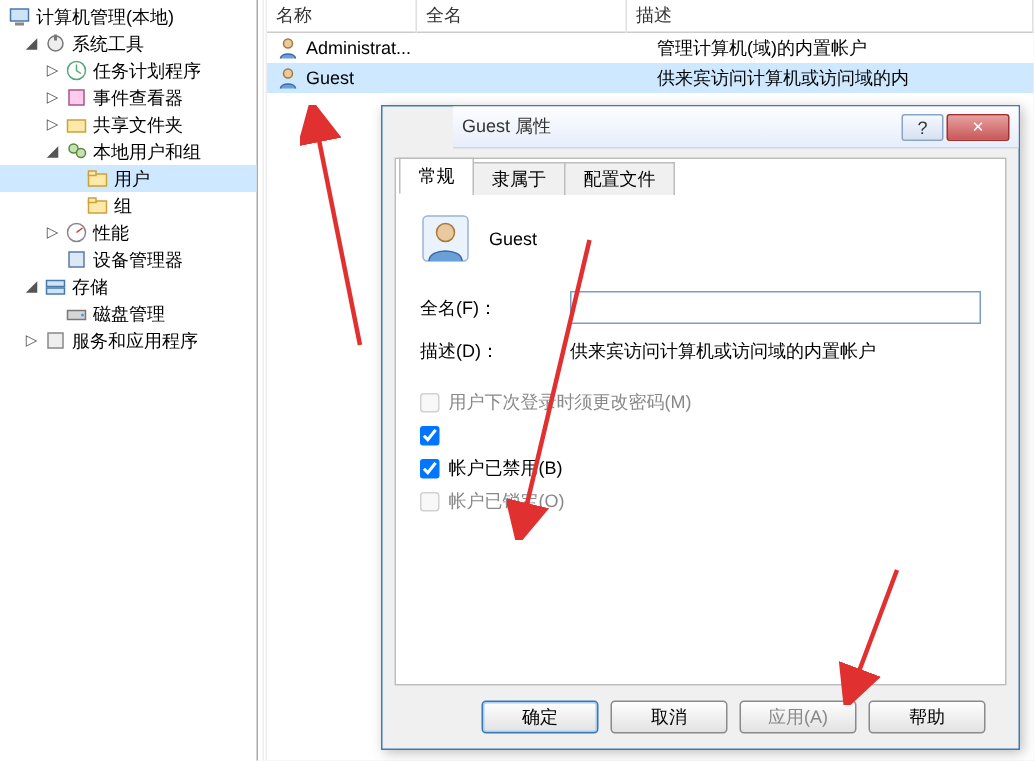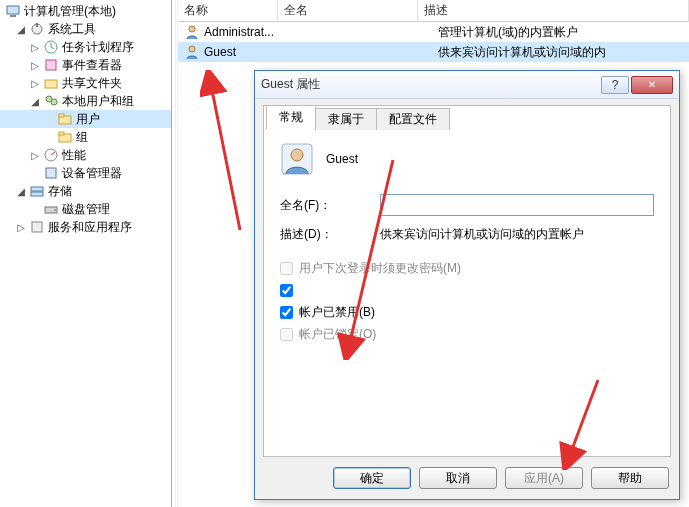--- a/index.html
+++ b/index.html
@@ -29,21 +29,21 @@
 .col-desc { flex: 1; }
 .list-row { display: flex; height: 20px; align-items: center; padding-left: 6px; }
 .list-row.selected { background: #cde8ff; }
 .row-icon { width: 16px; height: 16px; display: inline-flex; align-items: center; justify-content: center; margin-right: 4px; }
 .row-name { width: 94px; overflow: hidden; text-overflow: ellipsis; white-space: nowrap; }
 .row-fullname { width: 140px; }
 .row-desc { flex: 1; overflow: hidden; white-space: nowrap; }
 
 
 .dialog { position: absolute; left: 254px; top: 70px; width: 426px; height: 430px; background: #f0f0f0; border: 1px solid #3a7abd; box-shadow: 2px 2px 8px rgba(0,0,0,0.25); }
-.dialog-title { height: 28px; background: linear-gradient(#fdfdfe, #e6eefb); display: flex; align-items: center; padding: 0 6px; border-bottom: 1px solid #cfd7e6; }
+.dialog-title { height: 28px; background: linear-gradient(#fdfdfe, #e6eefb); display: flex; align-items: center; padding: 0 6px; border-bottom: 1px solid #cfd7e6; margin-left: 47px; }
 .dialog-title-text { flex: 1; color: #333; font-size: 12px; }
 .winbtn { width: 28px; height: 18px; border: 1px solid #8aa4c9; background: linear-gradient(#f5f9ff,#d6e1f1); margin-left: 2px; display: inline-flex; align-items: center; justify-content: center; font-size: 10px; color: #333; border-radius: 2px; }
 .winbtn.close { background: linear-gradient(#e7a0a0,#c95858); border-color: #a03030; color: #fff; width: 42px; }
 .winbtn.help { font-size: 12px; }
 
 .dialog-body { position: absolute; left: 8px; top: 34px; right: 8px; bottom: 42px; background: #fff; border: 1px solid #bcbcbc; }
 .tabs { display: flex; align-items: flex-end; height: 24px; position: relative; top: -1px; margin-left: 2px; }
 .tab { height: 22px; padding: 0 12px; border: 1px solid #bcbcbc; border-bottom: none; background: #f0f0f0; display: flex; align-items: center; margin-right: -1px; position: relative; top: 1px; cursor: default; margin-top: 42px; }
 .tab.active { background: #fff; z-index: 2; height: 24px; top: 0; }
 .tab-content { padding: 12px 16px; background: #fff; height: calc(100% - 24px); position: relative; }
@@ -53,21 +53,21 @@
 .form-row { display: flex; align-items: center; margin: 10px 0; }
 .form-label { width: 100px; color: #000; }
 .form-value { flex: 1; }
 .form-value input[type=text] { width: 100%; height: 22px; border: 1px solid #7a9cc6; padding: 0 4px; font-size: 12px; }
 .static-text { color: #000; }
 .checks { margin-top: 14px; }
 .check-row { display: flex; align-items: center; height: 22px; }
 .check-row input { margin-right: 6px; }
 .check-row.disabled label { color: #888; }
 
-.dialog-buttons { position: absolute; right: 10px; bottom: 10px; display: flex; gap: 8px; }
+.dialog-buttons { position: absolute; right: 22px; bottom: 10px; display: flex; gap: 8px; }
 .dlg-btn { width: 78px; height: 22px; border: 1px solid #8a8a8a; background: linear-gradient(#fefefe,#e2e2e2); border-radius: 3px; display: inline-flex; align-items: center; justify-content: center; cursor: default; }
 .dlg-btn.default { border: 1px solid #3b76b5; box-shadow: 0 0 0 1px #a9cdef inset; }
 .dlg-btn.disabled { color: #888; }
 
 
 .arrow { position: absolute; pointer-events: none; }
 
 
 svg { display: block; }
 </style>

